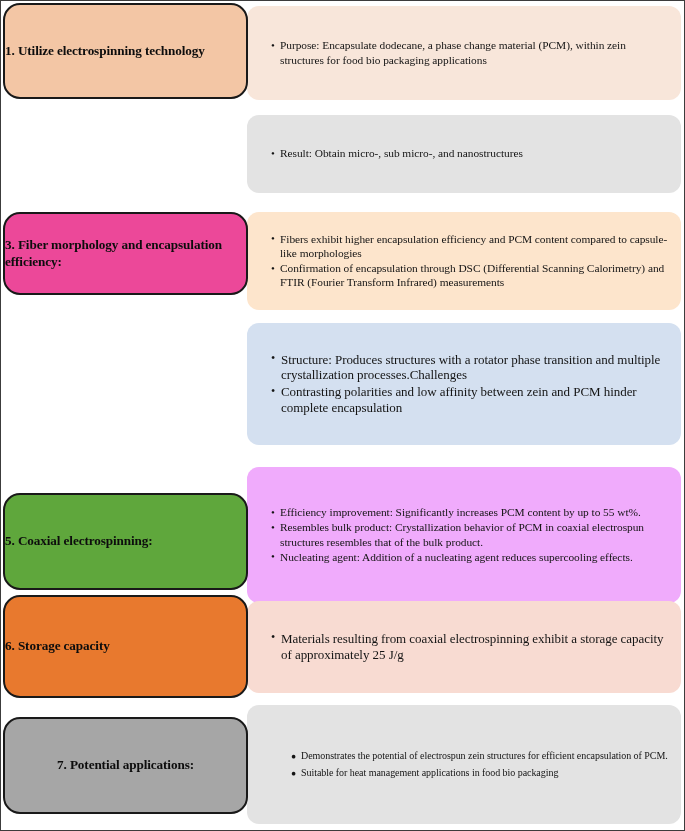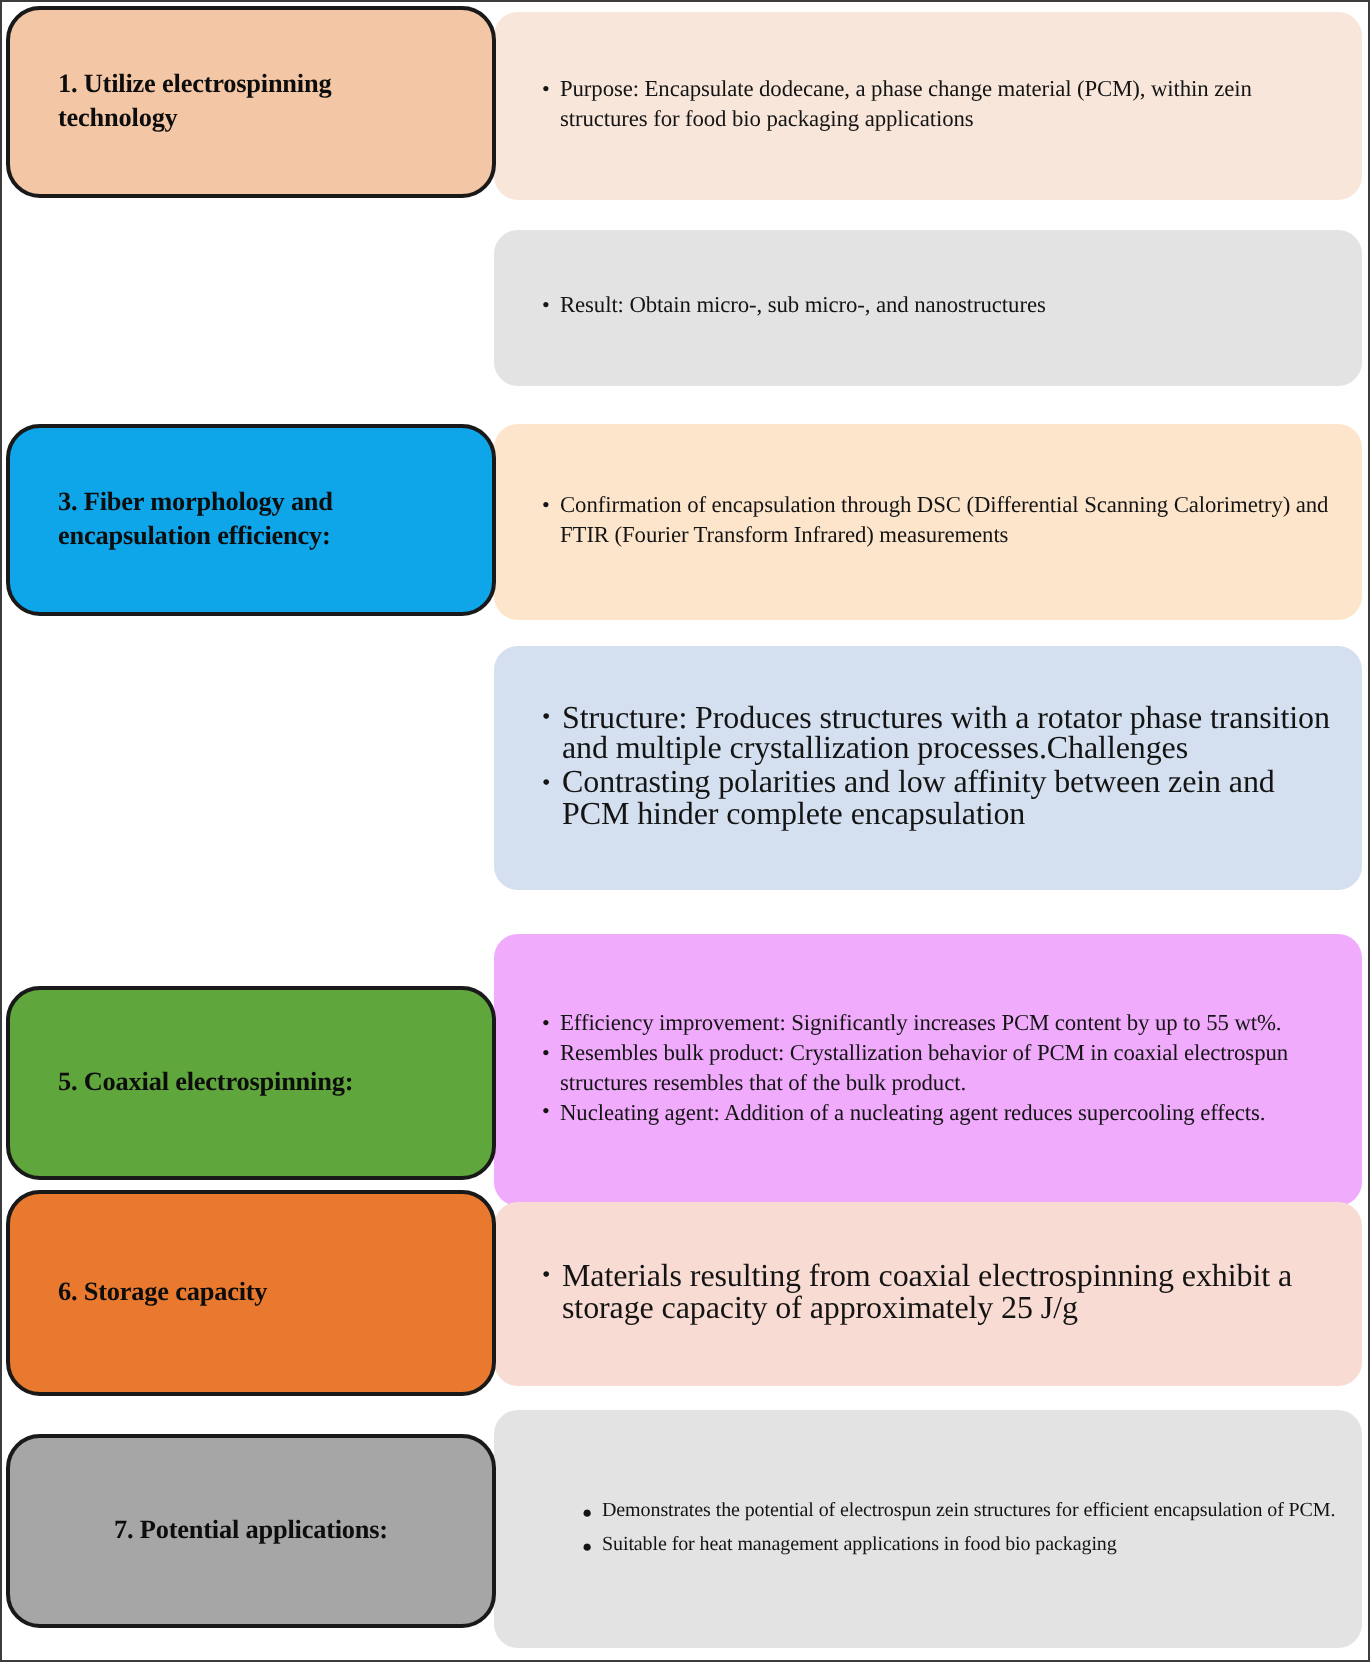--- a/index.html
+++ b/index.html
@@ -55,21 +55,21 @@
     content: "\2022";
     position: absolute;
     left: 0;
     top: -0.5px;
     font-size: 11px;
     line-height: 14.1px;
     color: #141414;
   }
   
   .detail-panel.big .detail-list li {
-    font-size: 16px;
+    font-size: 13px;
     line-height: 15.6px;
     padding-left: 10px;
   }
   .detail-panel.big .detail-list li::before {
     font-size: 12px;
     line-height: 15.6px;
   }
   
   .detail-panel.roundbul .detail-list li::before {
     content: "\25CF";
@@ -84,21 +84,21 @@
   
   .label-box {
     position: absolute;
     left: 2px;
     width: 245px;
     border-radius: 17px;
     border: 2.2px solid #191919;
     box-sizing: border-box;
     display: flex;
     align-items: center;
-    padding: 0 24px;
+    padding: 0 0;
   }
   .label-text {
     font-size: 13.2px;
     line-height: 16.6px;
     font-weight: bold;
     color: #0d0d0d;
     text-align: left;
     letter-spacing: -0.1px;
   }
 </style>
@@ -122,24 +122,25 @@
     <div class="detail-panel" style="top:10px;height:78px;background:#E3E3E3;">
       <ul class="detail-list">
         <li class="">Result: Obtain micro-, sub micro-, and nanostructures</li>
       </ul>
     </div>
   </div>
 
   <div class="row" style="top:208px;height:108px;">
     <div class="detail-panel" style="top:3px;height:98px;background:#FDE5CC;">
       <ul class="detail-list">
+        <li>Fibers exhibit higher encapsulation efficiency and PCM content compared to capsule-like morphologies</li>
         <li>Confirmation of encapsulation through DSC (Differential Scanning Calorimetry) and FTIR (Fourier Transform Infrared) measurements</li>
       </ul>
     </div>
-    <div class="label-box" style="top:3px;height:96px;background:#0ea5e9;">
+    <div class="label-box" style="top:3px;height:83px;background:#ec4899;">
       <span class="label-text">3. Fiber morphology and encapsulation efficiency:</span>
     </div>
   </div>
 
   <div class="row" style="top:316px;height:136px;">
     <div class="detail-panel big" style="top:6px;height:122px;background:#D4E0F0;">
       <ul class="detail-list">
         <li>Structure: Produces structures with a rotator phase transition and multiple crystallization processes.Challenges</li>
         <li>Contrasting polarities and low affinity between zein and PCM hinder complete encapsulation</li>
       </ul>

